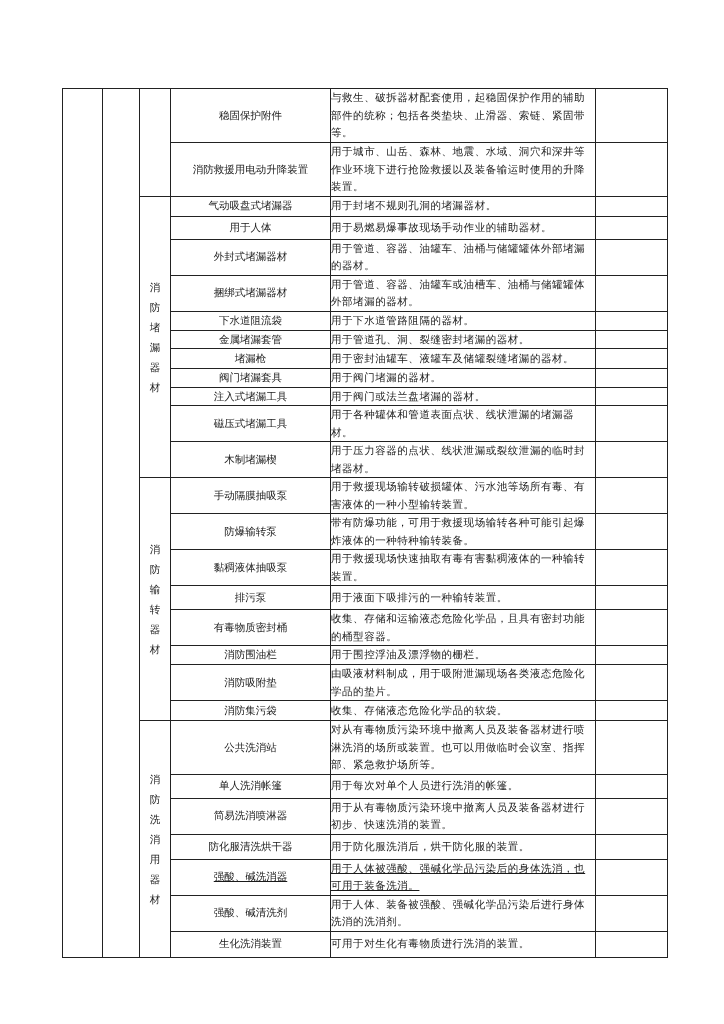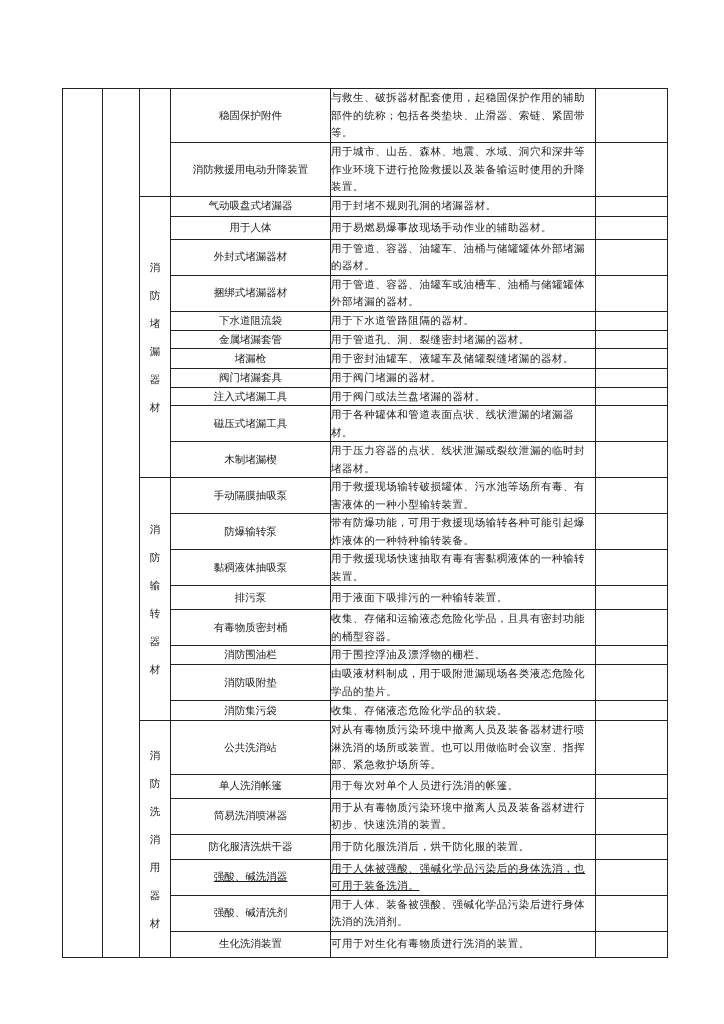--- a/index.html
+++ b/index.html
@@ -11,21 +11,21 @@
     width: 605px; border-collapse: collapse; table-layout: fixed;
   }
   table.doc td {
     border: 1px solid #222; padding: 0; vertical-align: middle;
     font-size: 10.5px; line-height: 17.5px;
   }
   table.doc { border: 1.6px solid #111; }
   td.c-blank { }
   td.c-cat { text-align: center; vertical-align: middle; }
   td.c-cat .vtext { display: inline-block; width: 12px; word-break: break-all;
-                    line-height: 28px; font-size: 10.5px; }
+                    line-height: 20px; font-size: 10.5px; }
   td.c-name { text-align: center; padding: 0 4px; }
   td.c-desc { text-align: left; padding: 0 4px; letter-spacing: 0.55px; }
   td.c-note { }
   .page-num { position: absolute; left: 0; width: 724px; top: 956px;
               text-align: center; font-family: "Liberation Serif", serif;
               font-size: 14px; color: #222; }
 </style>
 </head>
 <body>
 

